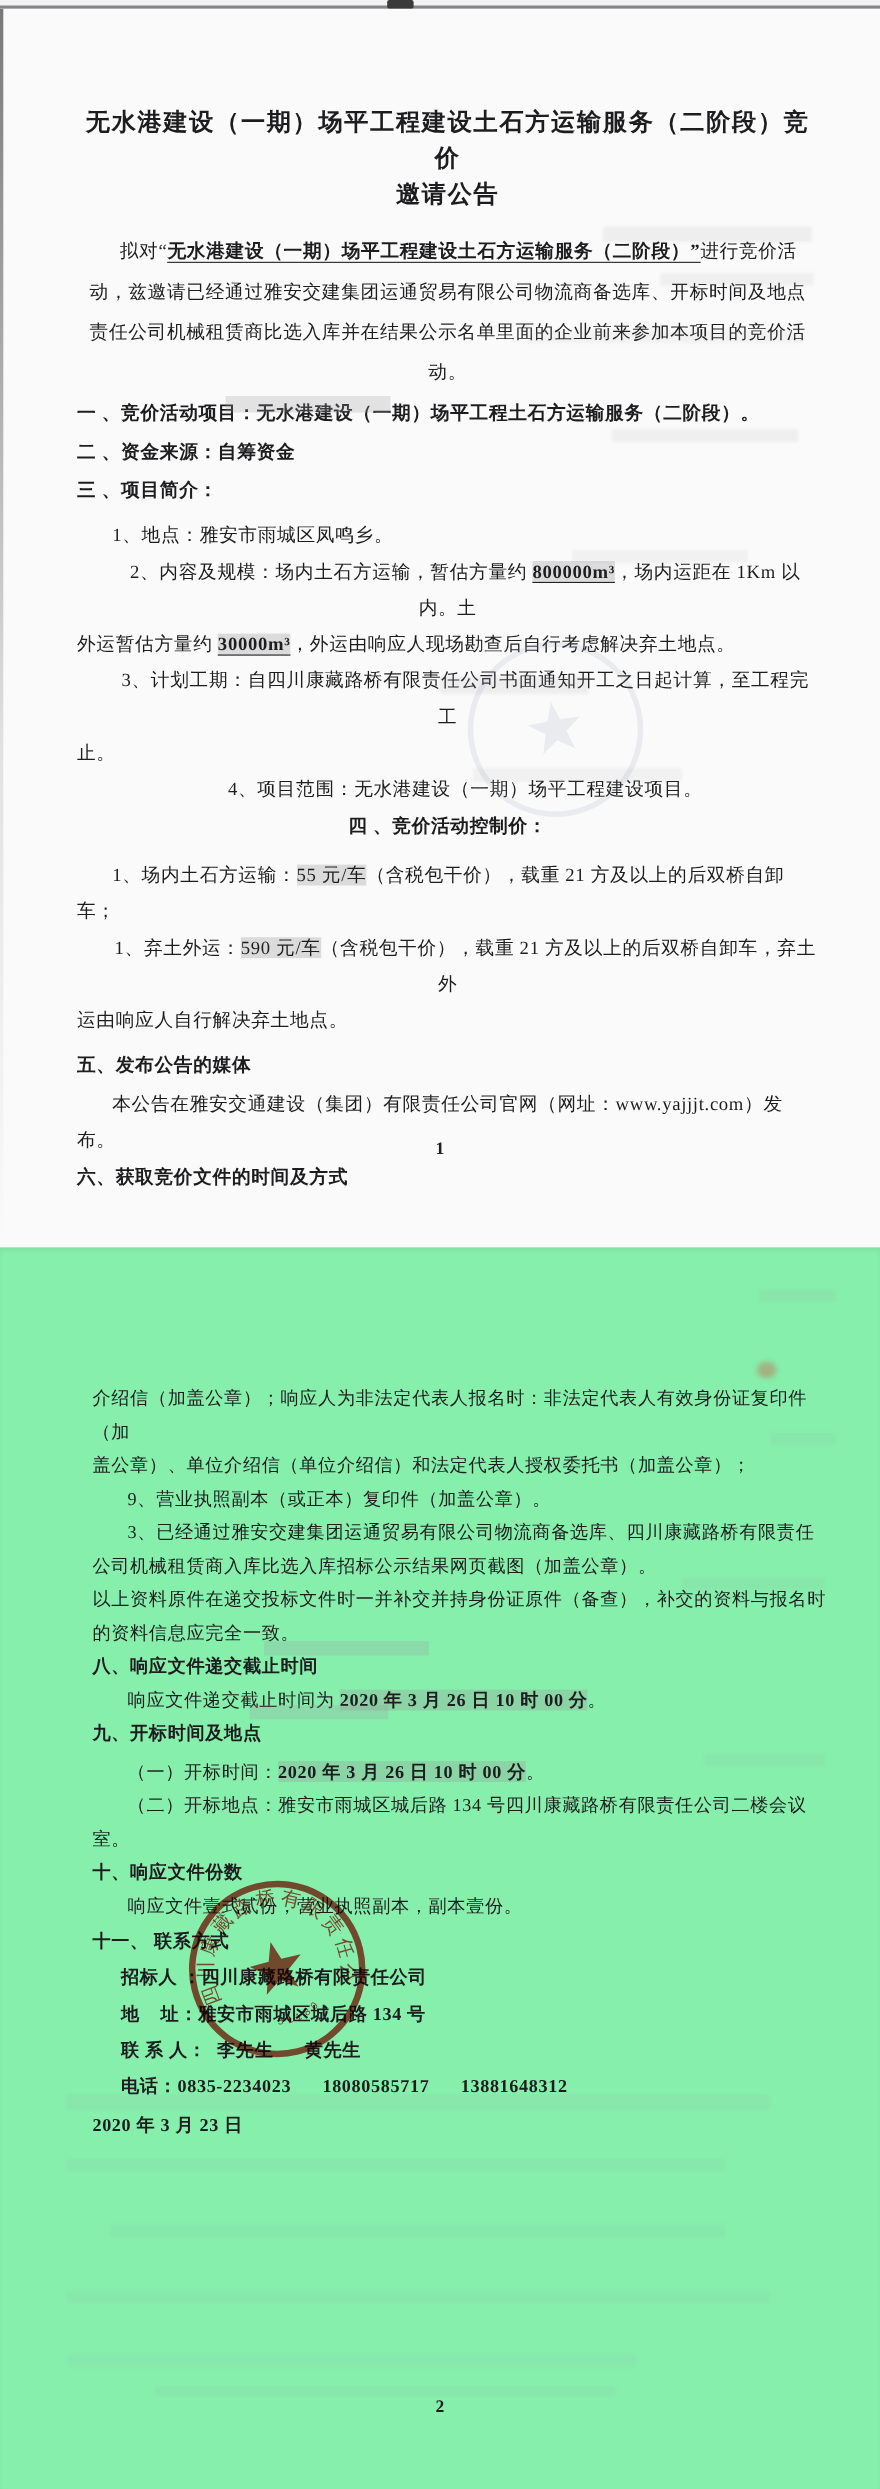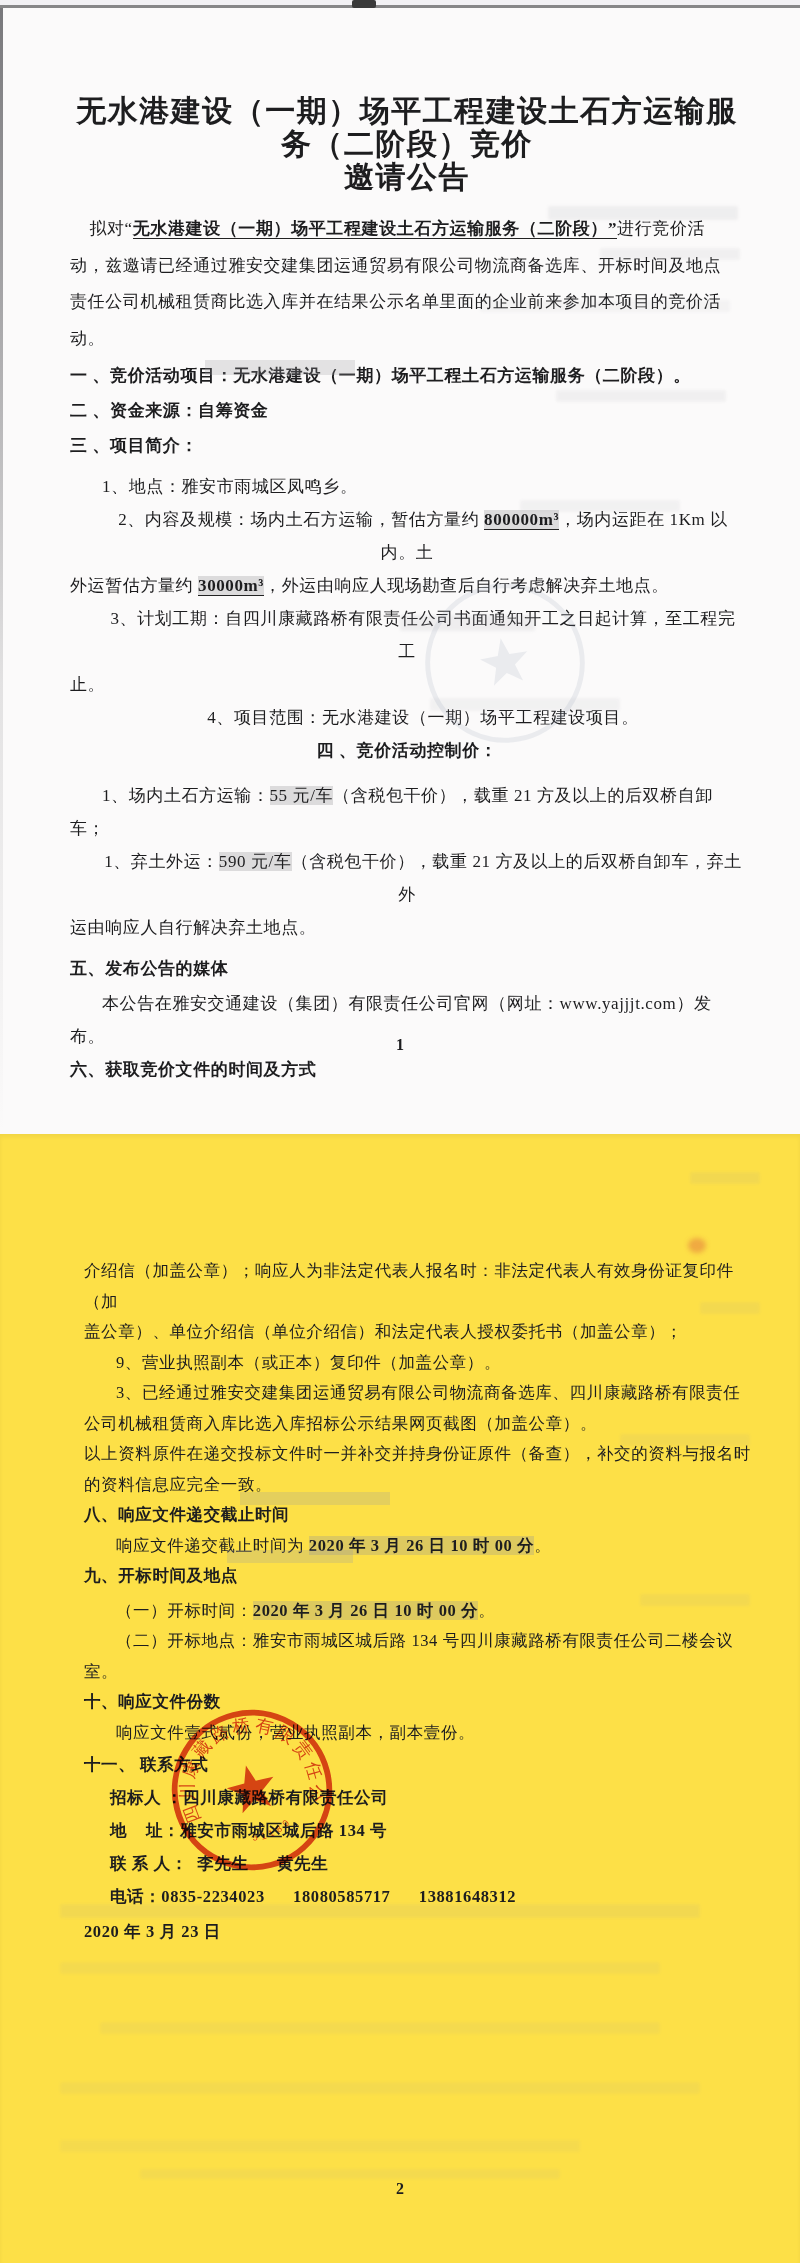--- a/index.html
+++ b/index.html
@@ -4,33 +4,33 @@
 <style>
   html,body{margin:0;padding:0;}
   body{
     width:800px;height:2263px;position:relative;
     background:#f2f1f4;
     font-family:"Liberation Serif","DejaVu Serif",serif;
     color:#1d1d1f;
   }
   .page{position:absolute;left:0;width:800px;overflow:hidden;}
   .page-1{top:8px;height:1126px;background:#fbfafa;}
-  .page-2{top:1134px;height:1129px;background:#fde047;box-shadow:inset 0 3px 4px rgba(0,0,0,.05);}
+  .page-2{top:1134px;height:1129px;background:#86efac;box-shadow:inset 0 3px 4px rgba(0,0,0,.05);}
   .top-edge{position:absolute;top:5px;left:0;width:800px;height:3px;background:#5a5a5a;opacity:.7;}
   .top-blob{position:absolute;top:0;left:352px;width:24px;height:8px;background:#3a3a3a;border-radius:2px;}
   .left-edge{position:absolute;top:8px;left:0;width:3px;height:1126px;
     background:linear-gradient(180deg,rgba(50,50,55,.65),rgba(50,50,55,.12) 60%,rgba(50,50,55,0));}
   .content{position:relative;}
   .pg1-content{padding:86px 56px 0 70px;}
   .pg2-content{padding:122px 48px 0 84px;}
   .line{font-size:17px;line-height:33px;letter-spacing:.6px;white-space:pre-wrap;}
   .pg2-content .line{line-height:30.5px;font-size:16.5px;}
-  .title{font-size:30px;font-weight:bold;text-align:center;line-height:33px;letter-spacing:1.5px;}
+  .title{font-size:22px;font-weight:bold;text-align:center;line-height:33px;letter-spacing:1.5px;}
   .intro .line{line-height:36.5px;}
-  .intro{margin-top:18px;}
+  .intro{margin-top:18px;text-align:center;}
   .hd{font-weight:bold;}
   .indent{text-indent:32px;}
   .bu{font-weight:bold;border-bottom:1.5px solid #222;}
   .hl{background:rgba(150,150,152,.30);}
   .bold{font-weight:bold;}
   .mt2{margin-top:2px;}.mt4{margin-top:4px;}.mt8{margin-top:8px;}.mt10{text-align:center;}
   .mt12{margin-top:12px;}
   .contact{margin-left:26px;font-weight:bold;}
   .contact .line{line-height:33px;}
   .date-line{text-align:left;padding-right:10px;font-weight:bold;margin-top:4px;}

